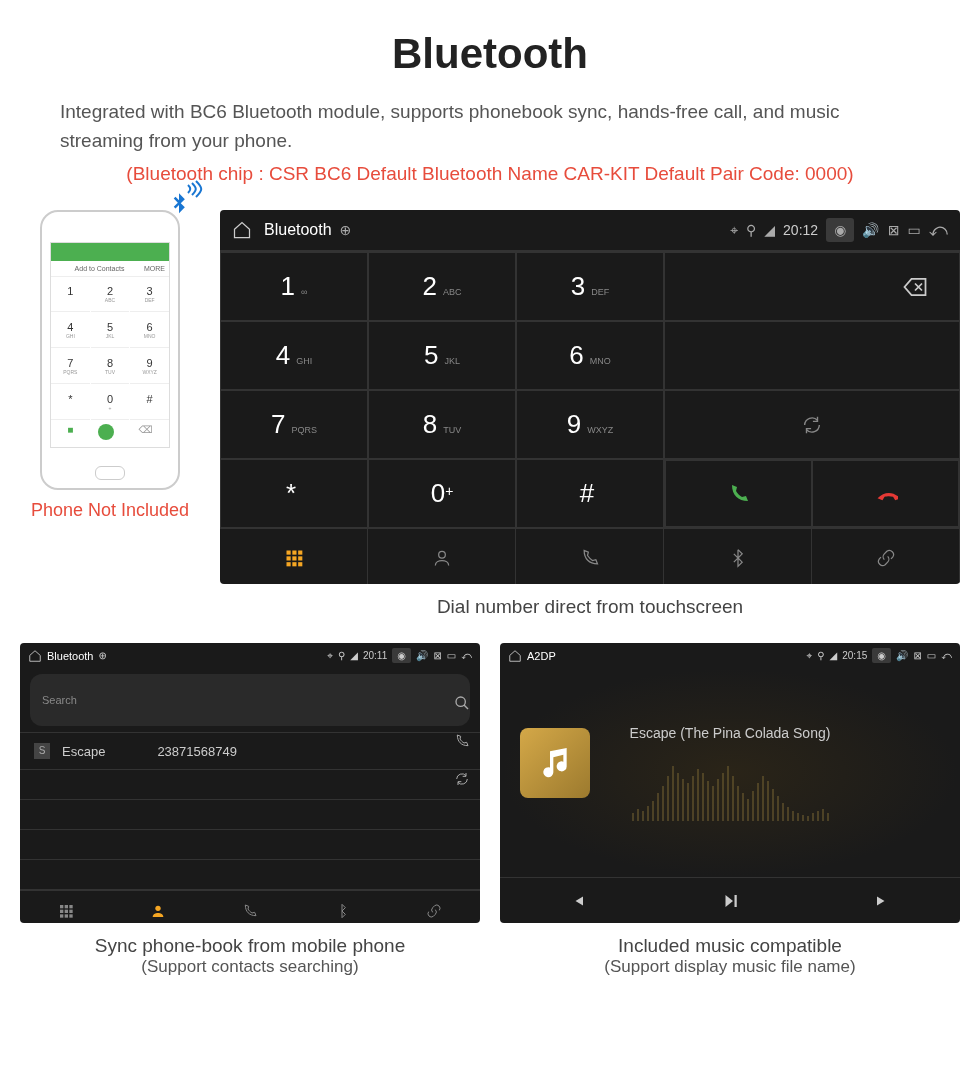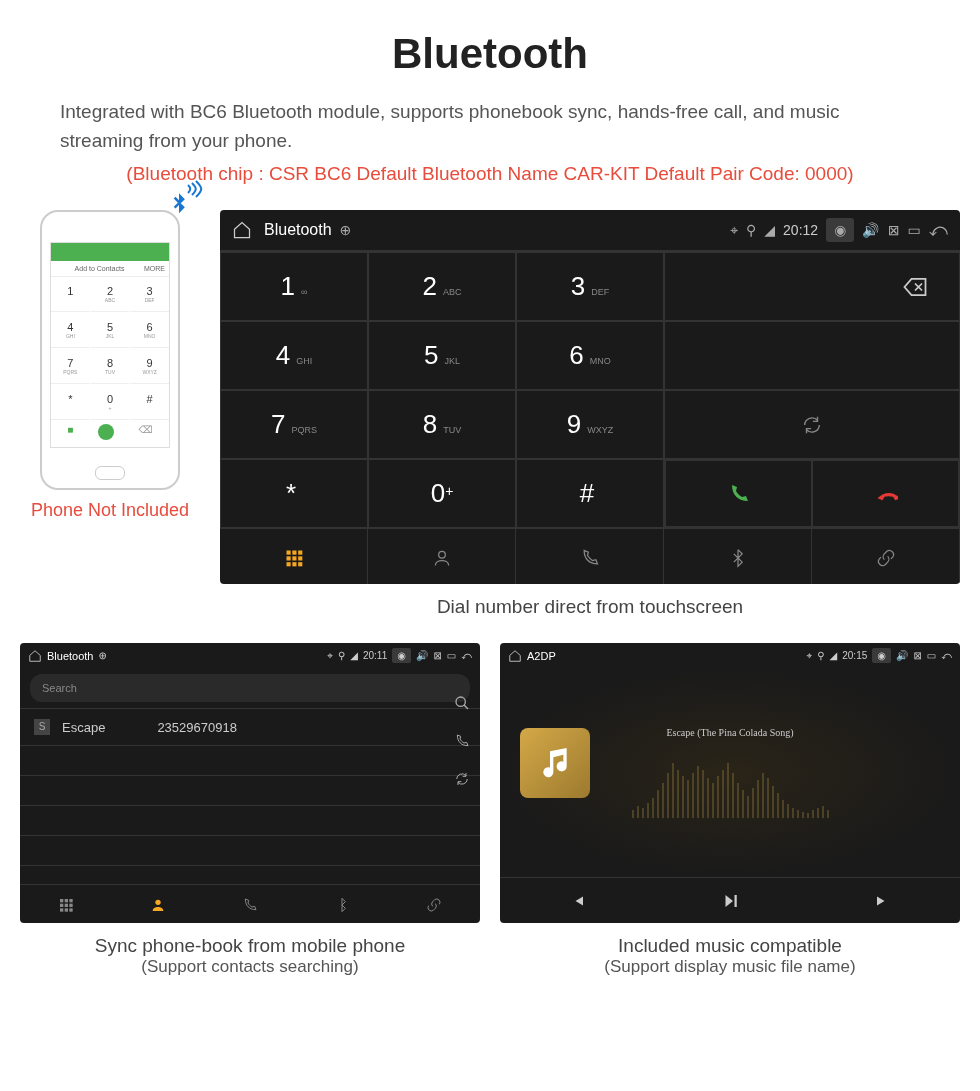--- a/index.html
+++ b/index.html
@@ -53,33 +53,33 @@
 .caption-sub { font-size: 17px; color: #555; text-align: center; }
 
 .bottom-row { display: flex; gap: 20px; }
 .panel { flex: 1; }
 .panel-inner { background: #1a1a1a; border-radius: 4px; overflow: hidden; height: 280px; display: flex; flex-direction: column; }
 .statusbar-small { display: flex; align-items: center; padding: 5px 8px; color: #ccc; font-size: 10px; gap: 5px; }
 .statusbar-small .title-text { font-size: 11px; color: #fff; }
 .statusbar-small .spacer { flex: 1; }
 
 .search-bar { display: flex; align-items: center; padding: 6px 10px; border-bottom: 1px solid #333; }
-.search-input { flex: 1; background: #2a2a2a; border-radius: 12px; padding: 8px 12px; color: #888; font-size: 11px; }
+.search-input { flex: 1; background: #2a2a2a; border-radius: 12px; padding: 20px 12px; color: #888; font-size: 11px; }
 .contact-list { flex: 1; }
 .contact-row { display: flex; align-items: center; padding: 10px 14px; border-bottom: 1px solid #333; color: #ccc; font-size: 13px; gap: 12px; }
 .contact-letter { background: #444; width: 16px; height: 16px; text-align: center; font-size: 10px; line-height: 16px; color: #aaa; }
 .side-icons { position: absolute; right: 10px; top: 50px; display: flex; flex-direction: column; gap: 20px; color: #aaa; font-size: 16px; }
 .panel-inner.phonebook { position: relative; }
 
 .nav-small { display: flex; border-top: 1px solid #333; }
 .nav-small-item { flex: 1; padding: 10px; text-align: center; color: #888; font-size: 16px; cursor: pointer; }
 .nav-small-item.active { color: #f5a623; }
 
 .music-area { flex: 1; display: flex; flex-direction: column; align-items: center; justify-content: center; position: relative; background: radial-gradient(ellipse at center, #2a2418 0%, #1a1a1a 70%); }
-.song-title { color: #ccc; font-size: 10px; margin-bottom: 20px; font-family: Liberation Serif, serif; }
+.song-title { color: #ccc; font-size: 14px; margin-bottom: 20px; }
 .album-art { width: 70px; height: 70px; background: linear-gradient(135deg, #d4a848, #9c7a2e); border-radius: 8px; display: flex; align-items: center; justify-content: center; font-size: 32px; color: #fff; position: absolute; left: 20px; top: 60px; }
 .visualizer { display: flex; align-items: flex-end; gap: 3px; height: 60px; }
 .vbar { width: 2px; background: #6b5a2e; opacity: 0.6; }
 
 .player-controls { display: flex; border-top: 1px solid #333; }
 .pc-item { flex: 1; padding: 12px; text-align: center; color: #ccc; font-size: 18px; cursor: pointer; }
 
 svg { display: inline-block; vertical-align: middle; }
 </style>
 </head>
@@ -243,21 +243,21 @@
         <span>▭</span>
         <span>⤺</span>
       </div>
       <div class="search-bar">
         <div class="search-input">Search</div>
       </div>
       <div class="contact-list" id="contact-list">
           <div class="contact-row">
             <span class="contact-letter">S</span>
             <span>Escape</span>
-            <span style="margin-left:40px">23529670918</span>
+            <span style="margin-left:40px">23871568749</span>
           </div>
           <div class="contact-row" style="height: 30px;"></div>
           <div class="contact-row" style="height: 30px;"></div>
           <div class="contact-row" style="height: 30px;"></div>
           <div class="contact-row" style="height: 30px;"></div>
         </div>
       <div class="side-icons">
         <span><svg width="16" height="16" viewBox="0 0 24 24" fill="none" stroke="#aaa" stroke-width="2">
               <circle cx="10" cy="10" r="7"></circle>
               <path d="M21 21l-6-6"></path>

